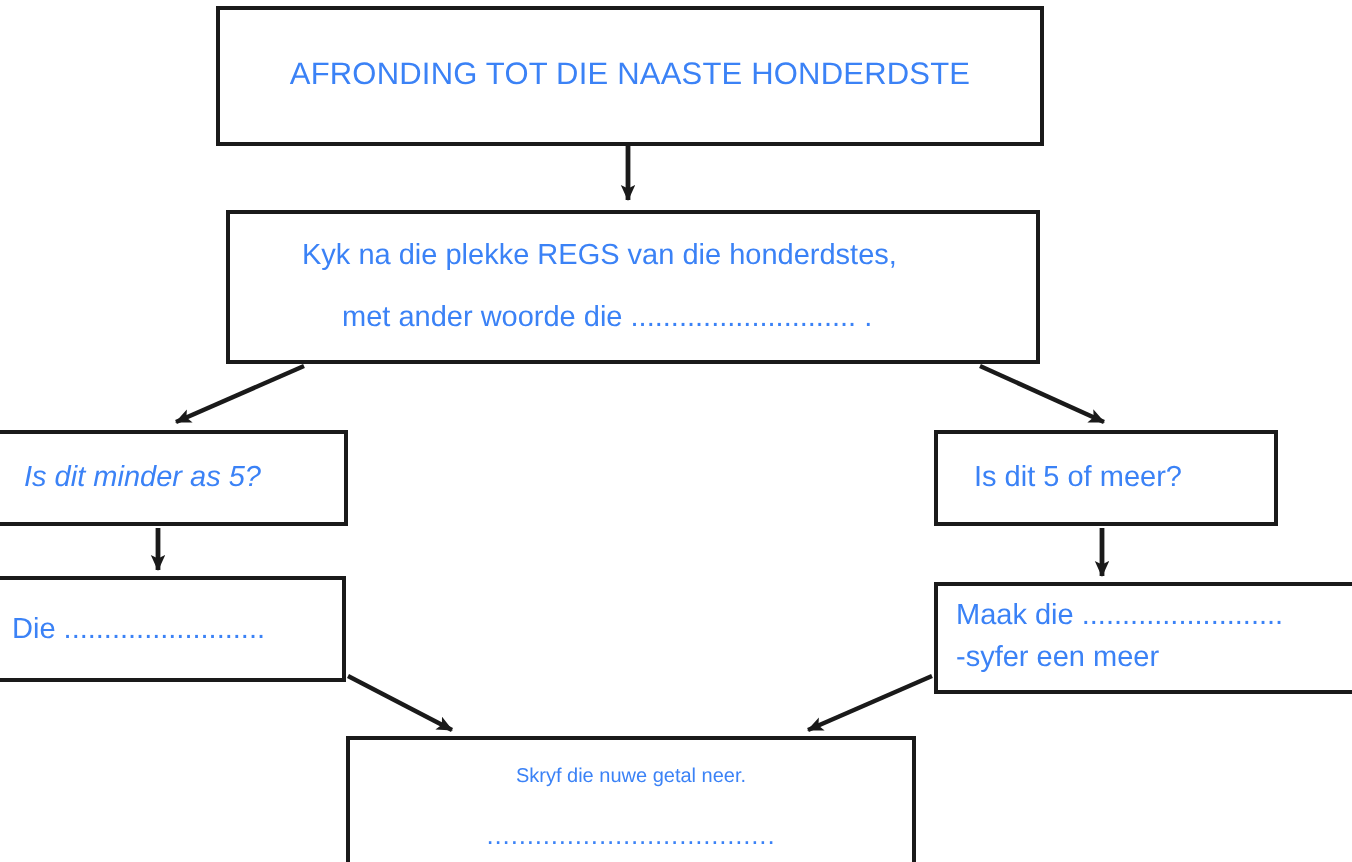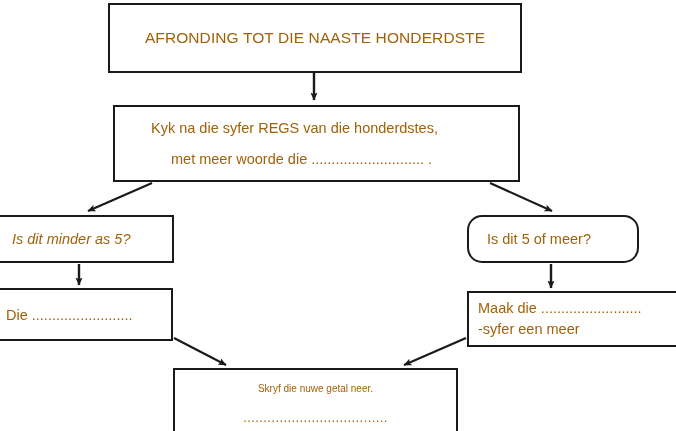--- a/index.html
+++ b/index.html
@@ -21,21 +21,21 @@
     position: absolute;
     box-sizing: border-box;
     border: 2px solid #1a1a1a;
     background: #ffffff;
     display: flex;
     flex-direction: column;
     justify-content: center;
     z-index: 2;
   }
   .box .line {
-    color: #a16207;
+    color: #3b82f6;
     white-space: nowrap;
   }
   
   #box-title {
     left: 108px;
     top: 3px;
     width: 414px;
     height: 70px;
     align-items: center;
     text-align: center;
@@ -68,21 +68,20 @@
     height: 48px;
     padding-left: 14px;
   }
   #box-decision-left .line { font-size: 14.5px; font-style: italic; }
   #box-decision-right {
     left: 467px;
     top: 215px;
     width: 172px;
     height: 48px;
     padding-left: 18px;
-    border-radius: 15px;
   }
   #box-decision-right .line { font-size: 14.5px; }
   
   #box-result-left {
     left: -4px;
     top: 288px;
     width: 177px;
     height: 53px;
     padding-left: 8px;
     justify-content: center;
@@ -170,22 +169,22 @@
     <g>
       <line x1="466" y1="338" x2="404" y2="365" stroke="#1a1a1a" stroke-width="2.2" marker-end="url(#arrowhead)"></line>
     </g>
   </svg>
 
   <div class="box" id="box-title">
     <div class="line line-1">AFRONDING TOT DIE NAASTE HONDERDSTE</div>
   </div>
 
   <div class="box" id="box-instruction">
-    <div class="line line-1">Kyk na die syfer REGS van die honderdstes,</div>
-    <div class="line line-2">met meer woorde die ............................ .</div>
+    <div class="line line-1">Kyk na die plekke REGS van die honderdstes,</div>
+    <div class="line line-2">met ander woorde die ............................ .</div>
   </div>
 
   <div class="box" id="box-decision-left">
     <div class="line line-1">Is dit minder as 5?</div>
   </div>
 
   <div class="box" id="box-decision-right">
     <div class="line line-1">Is dit 5 of meer?</div>
   </div>
 

